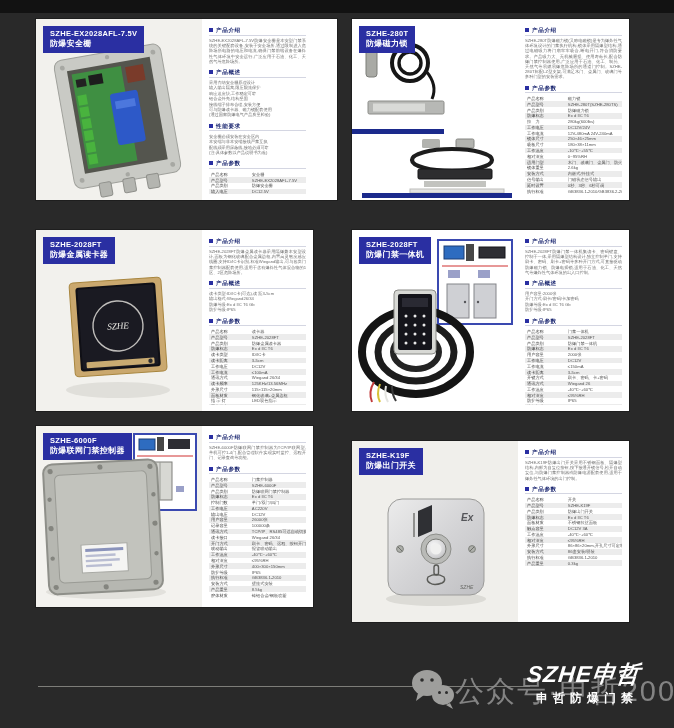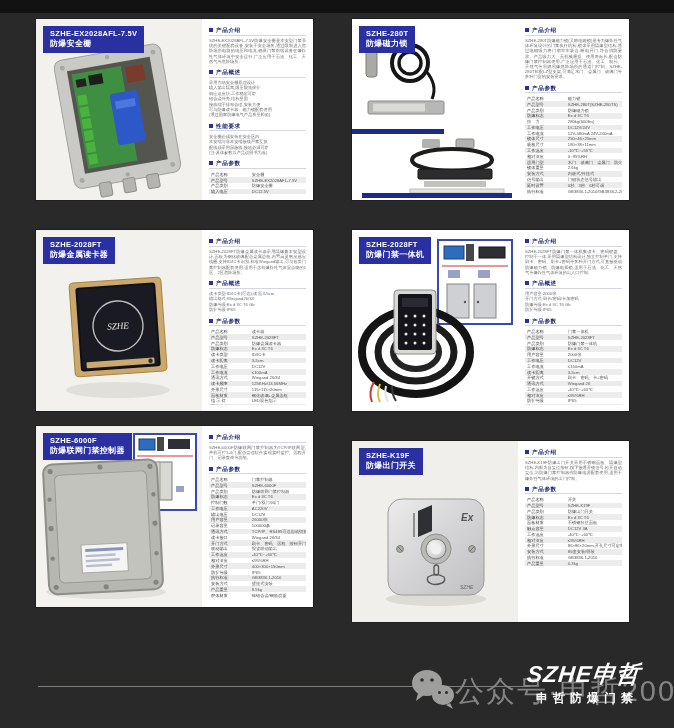--- a/index.html
+++ b/index.html
@@ -54,21 +54,21 @@
   .logo-sub{
     position:absolute;left:536px;top:690px;z-index:3;
     color:#ffffff;font-size:12px;font-weight:bold;letter-spacing:5px;white-space:nowrap;
   }
 </style>
 </head>
 <body>
 
 <div class="topbar"></div>
 
-<div class="card" style="left:36px;top:19px;">
+<div class="card" style="left:36px;top:19px;padding-left:24px;">
   <div class="photo">
     <svg width="166" height="181" viewBox="0 0 166 181">
       <rect width="166" height="181" fill="#f2f1ed"></rect>
       <g transform="rotate(-10 83 100)">
         <rect x="28" y="32" width="108" height="130" rx="8" fill="#c9cac5" stroke="#9fa09b"></rect>
         <circle cx="36" cy="40" r="2.4" fill="#a7a8a3"></circle>
           <circle cx="128" cy="40" r="2.4" fill="#a7a8a3"></circle>
         <circle cx="36" cy="154" r="2.4" fill="#a7a8a3"></circle>
           <circle cx="128" cy="154" r="2.4" fill="#a7a8a3"></circle>
         <circle cx="82" cy="37" r="2.2" fill="#a7a8a3"></circle>

